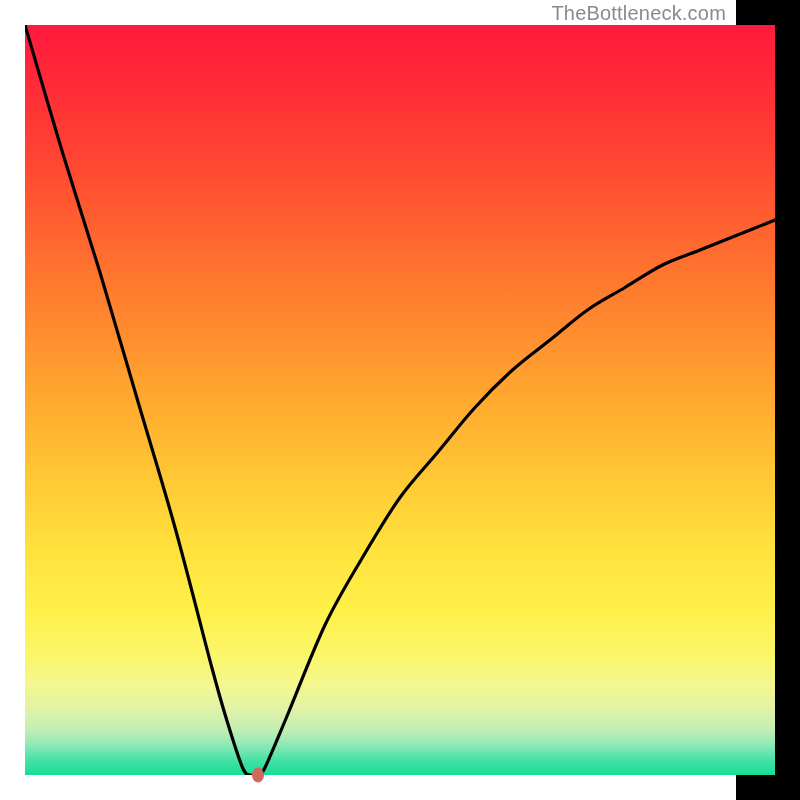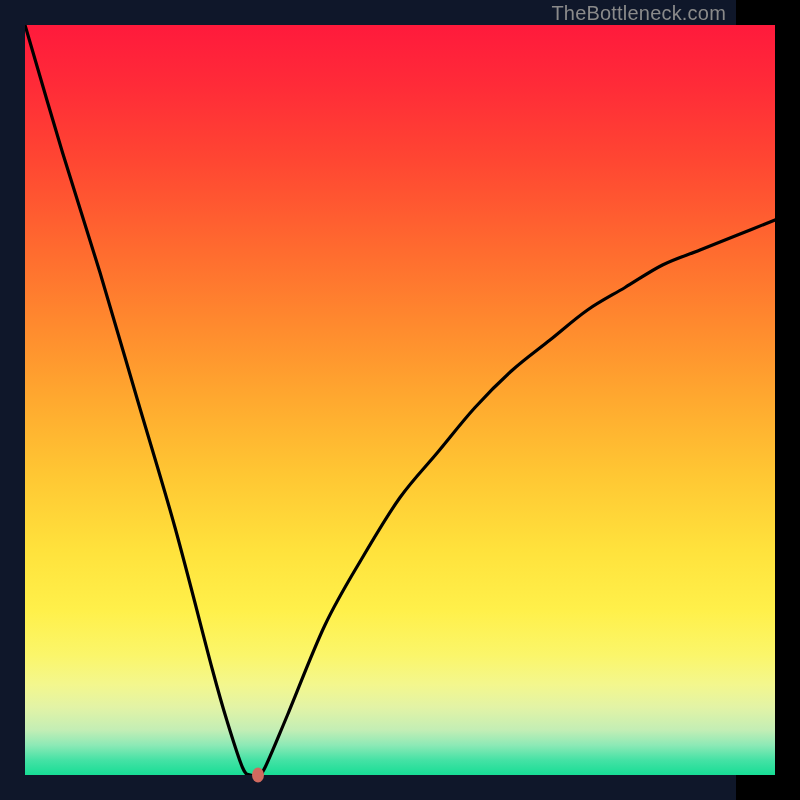--- a/index.html
+++ b/index.html
@@ -8,21 +8,21 @@
     width: 800px;
     height: 800px;
     background: #000;
     font-family: Arial, Helvetica, sans-serif;
     overflow: hidden;
   }
   .wrap {
     position: relative;
     width: 736px;
     height: 800px;
-    background: #0f172a;
+    background: #ffffff;
   }
   .plot {
     position: absolute;
     left: 25px;
     top: 25px;
     width: 750px;
     height: 750px;
     background: linear-gradient(
       to bottom,
       #ff1a3c 0%,

